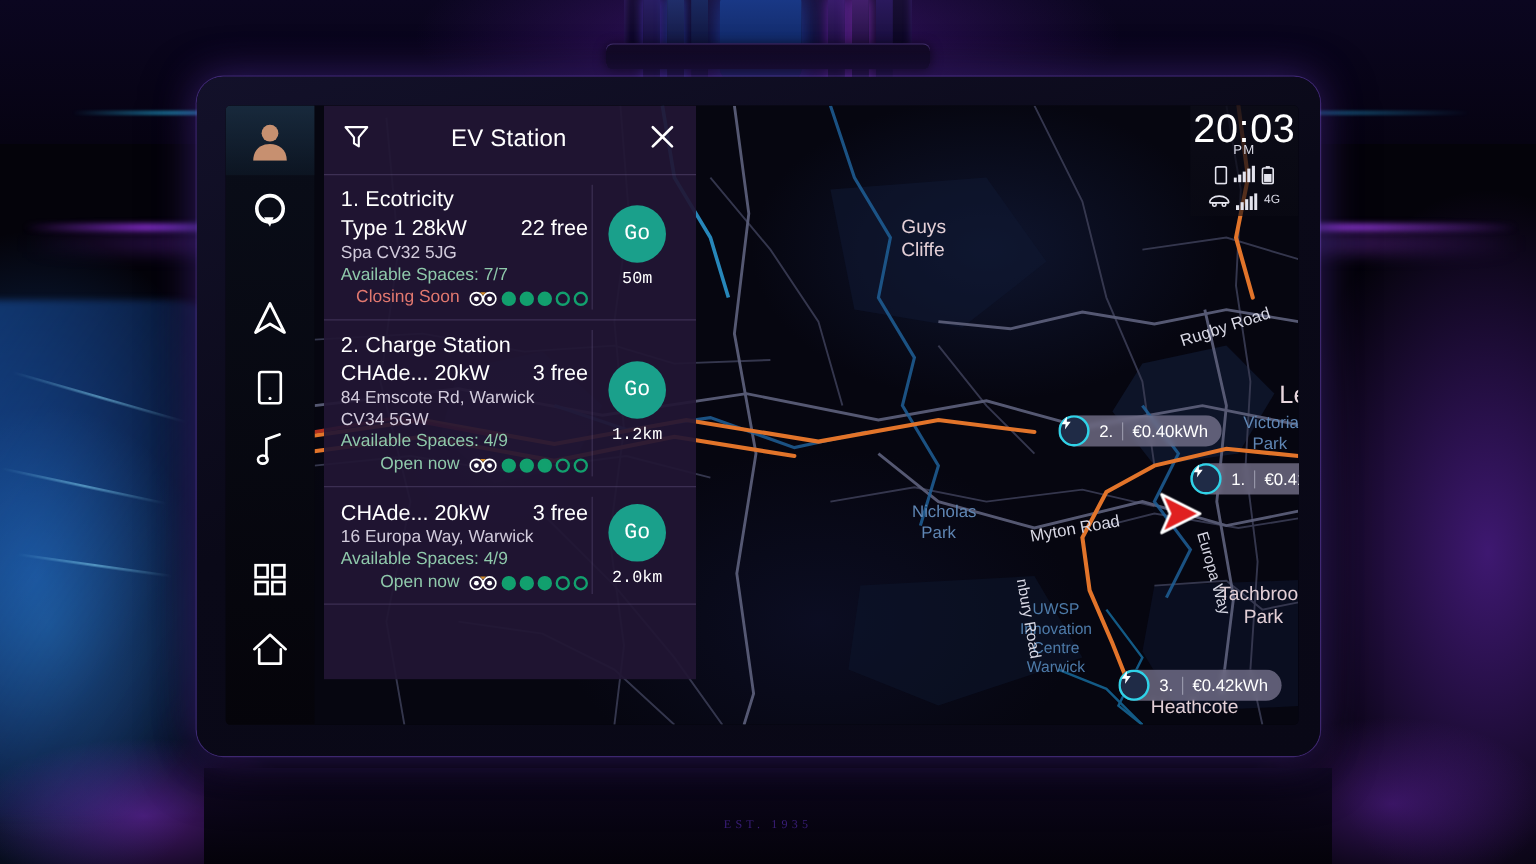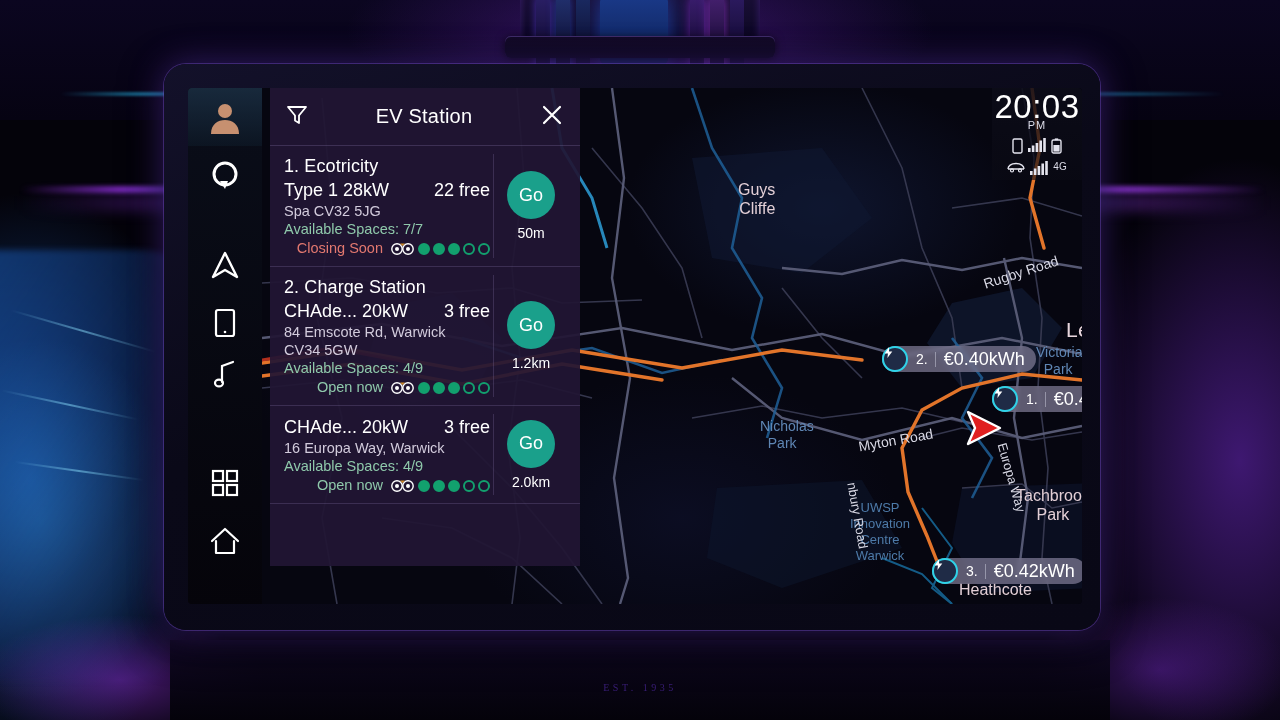--- a/index.html
+++ b/index.html
@@ -167,21 +167,21 @@
     padding-right: 11px; backdrop-filter: blur(2px);
   }
   .pin-bolt {
     width: 26px; height: 26px; border-radius: 50%;
     background: #1f2b46; border: 2px solid #2fd3e8;
     display: flex; align-items: center; justify-content: center;
     flex: 0 0 26px;
   }
   .pin-num { color: #fff; font-size: 14px; margin: 0 7px 0 8px; }
   .pin-sep { width: 1px; height: 15px; background: rgba(220,220,235,.45); }
-  .pin-price { color: #fff; font-size: 18px; margin-left: 8px; }
+  .pin-price { color: #fff; font-size: 14px; margin-left: 8px; }
 
   .car-arrow { position: absolute; left: 700px; top: 320px; }
 
   .map-ic { position: absolute; }
 
   
   .status {
     position: absolute; right: 0; top: 0; width: 90px; height: 92px;
     background: linear-gradient(180deg, rgba(12,12,24,.88), rgba(10,10,20,.6));
     text-align: center; padding-top: 6px; z-index: 6;
@@ -219,21 +219,21 @@
   .r-spaces { color: #8fc9ab; font-size: 14.5px; line-height: 19px; }
   .r-bottom { display: flex; align-items: center; justify-content: flex-end; }
   .r-status { font-size: 14.5px; line-height: 19px; }
   .st-open { color: #8fc9ab; }
   .st-closing { color: #e2786f; }
   .rating { display: flex; align-items: center; gap: 3px; margin-left: 8px; }
   .dot { width: 12px; height: 12px; border-radius: 50%; border: 2px solid #12a06e; }
   .dot.full { background: #12a06e; }
   .go-wrap {
     position: absolute; right: 12px; top: 50%; transform: translateY(-50%);
-    width: 74px; text-align: center;
+    width: 74px; text-align: center; font-family: Liberation Mono, monospace;
   }
   .go-btn {
     width: 48px; height: 48px; border-radius: 50%; margin: 0 auto;
     background: #1aa08b; color: #fff; font-size: 18px;
     display: flex; align-items: center; justify-content: center;
   }
   .go-dist { color: #ffffff; font-size: 14px; margin-top: 6px; }
   .row-divider {
     position: absolute; right: 86px; top: 8px; bottom: 8px; width: 1px;
     background: rgba(125,110,160,.3);
@@ -327,21 +327,21 @@
         </g>
         <g stroke="#c4341f" stroke-width="3" fill="none" stroke-linecap="round" opacity=".9">
           <path d="M0 272 L70 260 L150 275"></path>
         </g>
 
         <g stroke="#2e9fd8" stroke-width="3" fill="none" opacity=".85">
           <path d="M290 0 L300 60 L330 110 L345 160"></path>
         </g>
       </svg>
 
-      <div class="mlabel lbl-town" style="left:476px;top:92px;text-align:right;">Guys<br>Cliffe</div>
+      <div class="mlabel lbl-town" style="left:489px;top:92px;">Guys<br>Cliffe</div>
       <div class="mlabel lbl-city" style="left:804px;top:230px;">Leamington</div>
 
       <div class="mlabel lbl-park" style="left:774px;top:256px;">Victoria<br>&nbsp;&nbsp;Park</div>
       <div class="mlabel lbl-park" style="left:498px;top:330px;">Nicholas<br>&nbsp;&nbsp;Park</div>
       <div class="mlabel lbl-park2" style="left:588px;top:412px;text-align:center;">UWSP<br>Innovation<br>Centre<br>Warwick</div>
       <div class="mlabel lbl-town" style="left:754px;top:398px;text-align:center;">Tachbrook<br>Park</div>
 
       <div class="mlabel lbl-town" style="left:697px;top:492px;">Heathcote</div>
 
       <div class="mlabel lbl-road" style="left:720px;top:176px;transform:rotate(-18deg);">Rugby Road</div>

